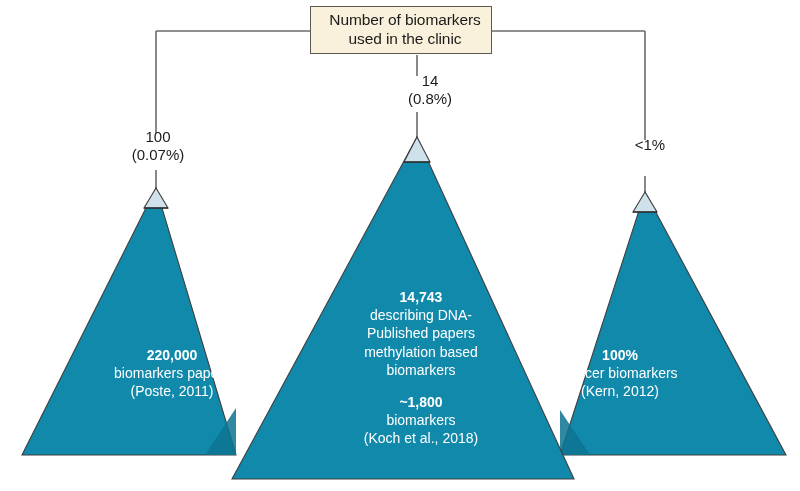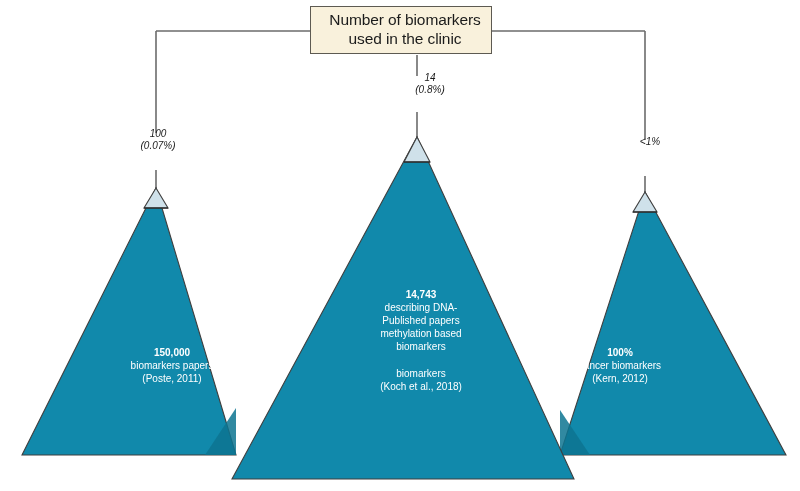--- a/index.html
+++ b/index.html
@@ -57,37 +57,36 @@
     letter-spacing: -0.1px;
     padding-left: 8px;
   }
   .header-box .hl { display: block; white-space: nowrap; }
 
   
   .branch-label {
     position: absolute;
     text-align: center;
     color: #1b1b1b;
-    font-size: 10px;
+    font-size: 15px;
     line-height: 1.18;
     white-space: nowrap;
-    font-style: italic;
   }
   .branch-label .bl { display: block; }
 
   #label-left   { left: 108px; top: 128px; width: 100px; }
   #label-center { left: 380px; top: 72px;  width: 100px; }
   #label-right  { left: 600px; top: 136px; width: 100px; }
 
   
   .pyr-text {
     position: absolute;
     text-align: center;
     color: #ffffff;
-    font-size: 10px;
+    font-size: 14px;
     line-height: 1.30;
   }
   .pyr-text .strong { font-weight: bold; }
   .pyr-text .ln { display: block; white-space: nowrap; }
   .pyr-text .gap { display: block; height: 14px; }
 
   #text-left   { left: 104px; top: 346px; width: 136px; }
   #text-center { left: 333px; top: 288px; width: 176px; }
   #text-right  { left: 542px; top: 346px; width: 156px; }
 </style>
@@ -148,32 +147,33 @@
     <div class="branch-label" id="label-center">
       <span class="bl">14</span>
       <span class="bl">(0.8%)</span>
     </div>
 
     <div class="branch-label" id="label-right">
       <span class="bl">&lt;1%</span>
     </div>
 
     <div class="pyr-text" id="text-left">
-      <span class="ln strong">150,000</span>
+      <span class="ln strong">220,000</span>
       <span class="ln">biomarkers papers</span>
       <span class="ln">(Poste, 2011)</span>
     </div>
 
     <div class="pyr-text" id="text-center">
       <span class="ln strong">14,743</span>
       <span class="ln">describing DNA-</span>
       <span class="ln">Published papers</span>
       <span class="ln">methylation based</span>
       <span class="ln">biomarkers</span>
       <span class="gap"></span>
+      <span class="ln strong">~1,800</span>
       <span class="ln">biomarkers</span>
       <span class="ln">(Koch et al., 2018)</span>
     </div>
 
     <div class="pyr-text" id="text-right">
       <span class="ln strong">100%</span>
       <span class="ln">cancer biomarkers</span>
       <span class="ln">(Kern, 2012)</span>
     </div>
 

